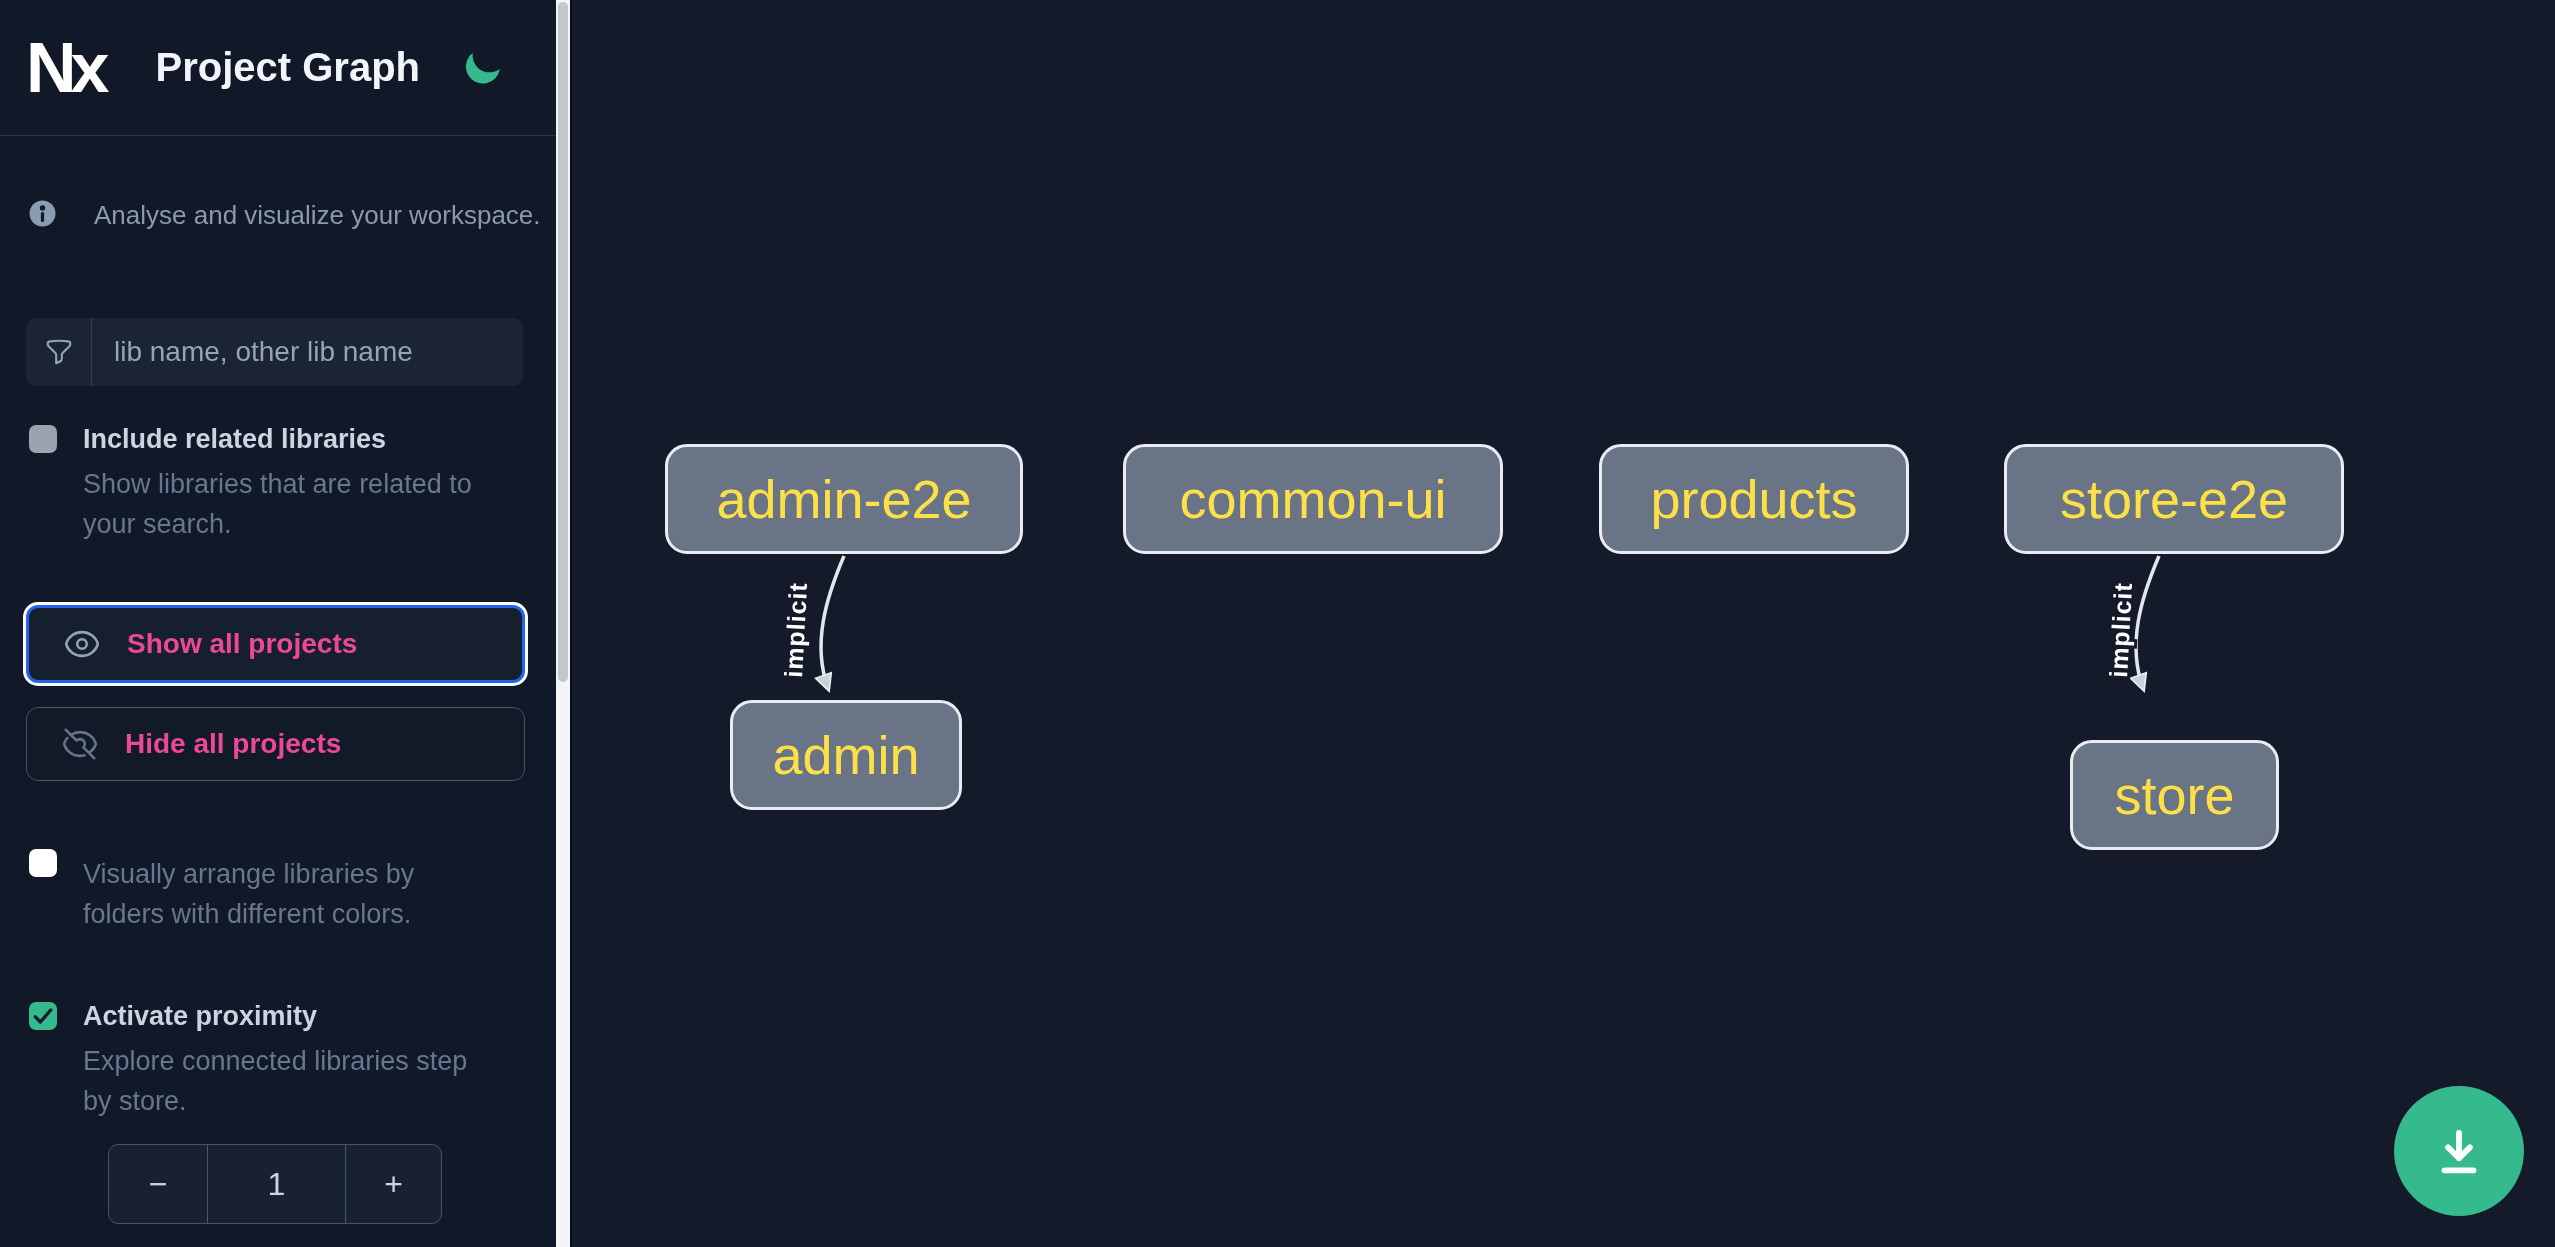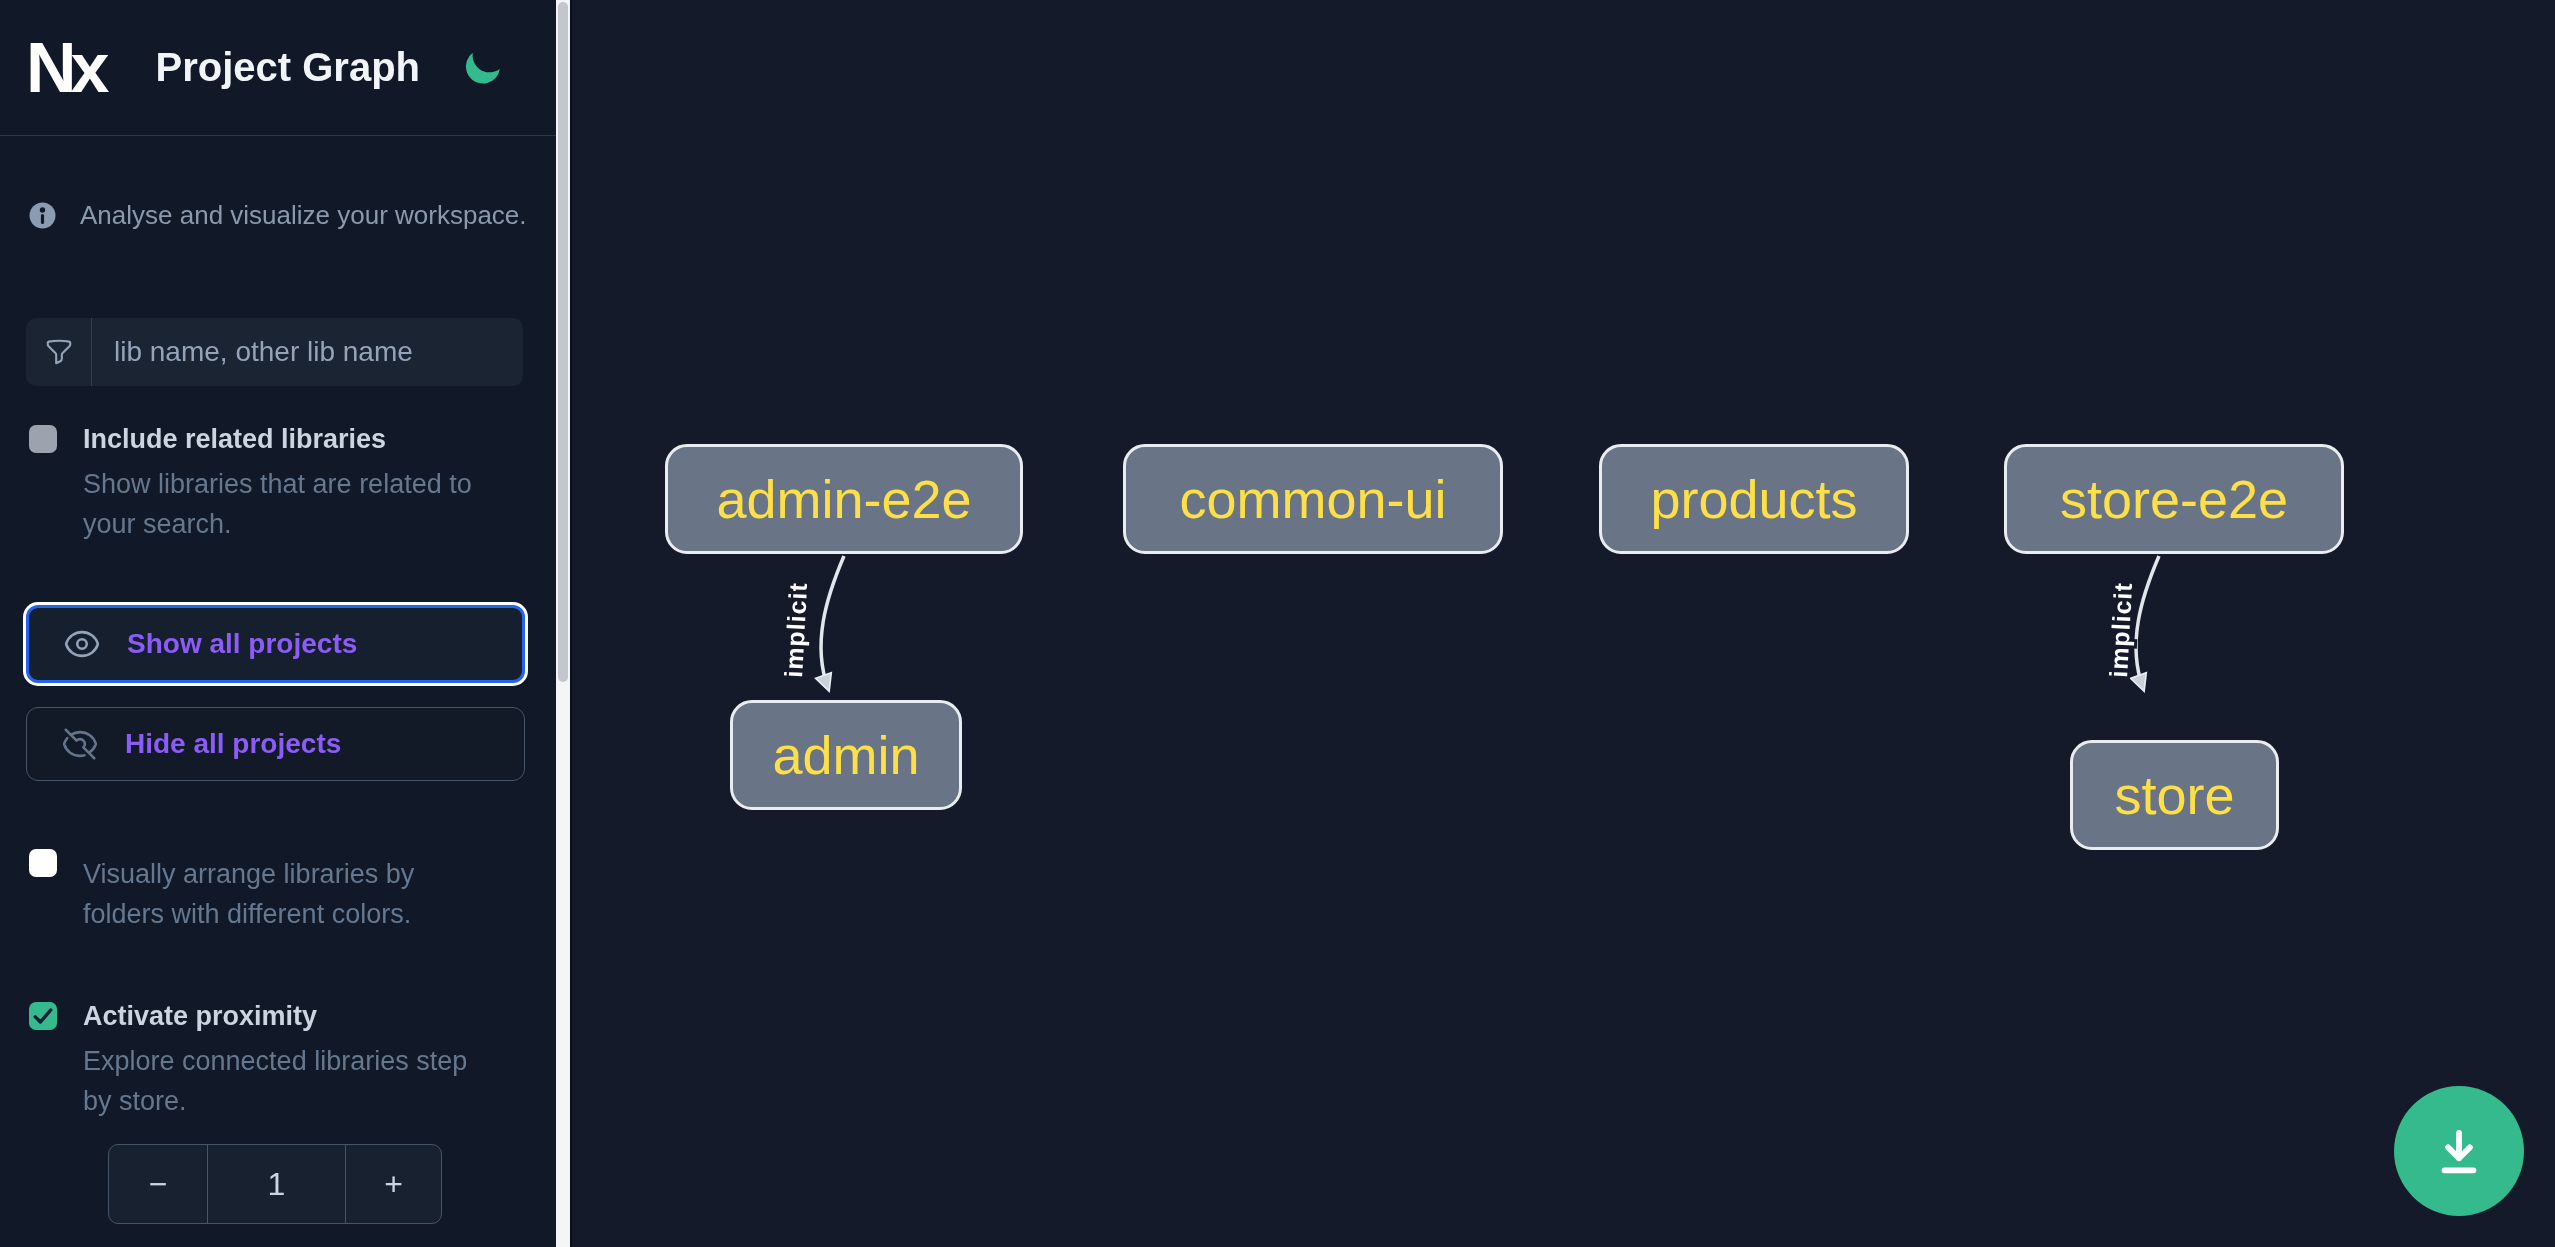--- a/index.html
+++ b/index.html
@@ -12,21 +12,21 @@
              background:#111827; }
   .sb-header { position:absolute; left:0; top:0; width:556px; height:136px;
                border-bottom:1px solid #2b3648; display:flex; align-items:center; }
   .logo { margin-left:26px; font-size:70px; font-weight:900; letter-spacing:-6px;
           color:#ffffff; line-height:1; }
   .app-title { margin-left:52px; font-size:40px; font-weight:700; color:#f1f5f9; }
   .theme-btn { margin-left:40px; width:44px; height:44px; background:none; border:none;
                cursor:pointer; display:flex; align-items:center; justify-content:center; }
 
   .tagline-row { position:absolute; left:29px; top:200px; display:flex;
-                 align-items:center; gap:24px; }
+                 align-items:flex-start; gap:38px; }
   .tagline { font-size:26px; color:#8b99ad; }
 
   .search-box { position:absolute; left:26px; top:318px; width:497px; height:68px;
                 background:#1b2433; border-radius:10px; display:flex; align-items:center;
                 overflow:hidden; }
   .search-icon-cell { width:66px; height:68px; display:flex; align-items:center;
                       justify-content:center; border-right:1px solid #323d52; flex:none; }
   .search-input { flex:1; height:100%; background:transparent; border:none; outline:none;
                   padding:0 22px; font-size:28px; color:#cbd5e1;
                   font-family:"Liberation Sans", sans-serif; }
@@ -39,21 +39,21 @@
   .cb-gray { background:#9ca3af; }
   .cb-white { background:#ffffff; }
   .cb-teal  { background:#35ba8e; display:flex; align-items:center; justify-content:center; }
   .chk-label { font-size:27px; font-weight:700; color:#cbd5e1; line-height:34px; }
   .chk-desc { grid-column:2; width:450px; margin-top:8px; font-size:27px;
               line-height:40px; color:#66788f; }
 
   .sb-btn { position:absolute; left:26px; width:499px; display:flex; align-items:center;
             padding-left:34px; gap:26px; cursor:pointer; border-radius:12px;
             font-family:"Liberation Sans", sans-serif; }
-  .sb-btn .lbl { font-size:28px; font-weight:700; color:#8b5cf6; }
+  .sb-btn .lbl { font-size:28px; font-weight:700; color:#ec4899; }
   .btn-show { top:605px; height:78px; background:#161f2e;
               border:3px solid #2563eb; box-shadow:0 0 0 3px #ffffff; }
   .btn-hide { top:707px; height:74px; background:#121a28; border:1.5px solid #475569; }
 
   .stepper { position:absolute; left:108px; top:1144px; width:334px; height:80px;
              border:1.5px solid #475569; border-radius:10px; background:#18212f;
              display:flex; overflow:hidden; }
   .step-seg { display:flex; align-items:center; justify-content:center;
               font-size:32px; color:#cbd5e1; background:transparent; border:none;
               font-family:"Liberation Sans", sans-serif; }

